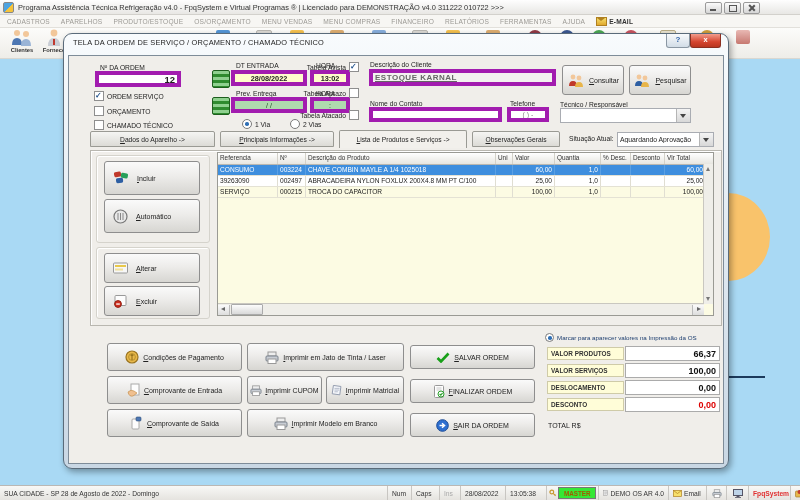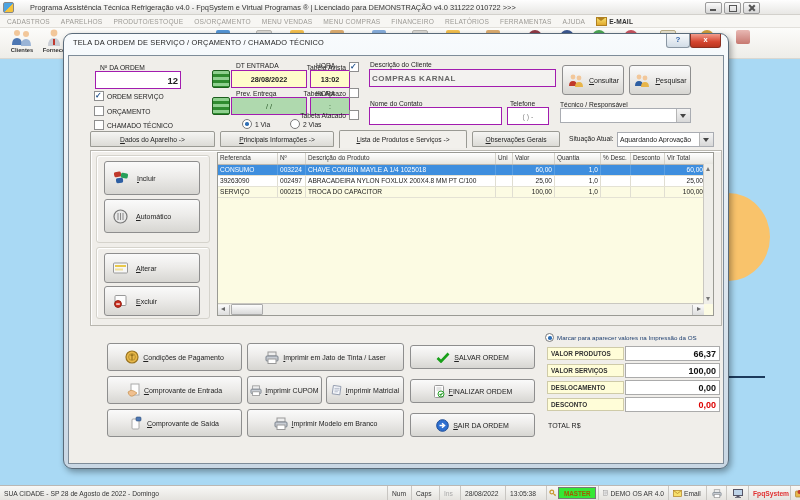--- a/index.html
+++ b/index.html
@@ -5,21 +5,21 @@
   html,body{margin:0;padding:0;}
   #screen{position:relative;width:800px;height:500px;overflow:hidden;
     font-family:"Liberation Sans",sans-serif;background:#A9D9F4;cursor:default;}
   .abs{position:absolute;}
   .nowrap{white-space:nowrap;}
 
   
   .titlebar{left:0;top:0;width:800px;height:15px;background:linear-gradient(#FEFEFE,#E8E7E4);
     border-bottom:1px solid #D3D1CC;display:flex;align-items:center;padding:0 3px;box-sizing:border-box;z-index:2;}
   .app-icon{width:9px;height:9px;border-radius:2px;background:linear-gradient(135deg,#4DA3E0 50%,#F5C33B 50%);border:1px solid #888;}
-  .titlebar .t{font-size:7.4px;color:#333;margin-left:16px;}
+  .titlebar .t{font-size:7.4px;color:#333;margin-left:4px;}
   .winctl{position:absolute;right:40px;top:2px;display:flex;gap:2px;z-index:3;}
   .wbtn{width:15px;height:10px;border:1px solid #9A9A9A;border-radius:2px;background:linear-gradient(#FBFBFB,#D6D6D6);position:relative;}
   .wbtn.min::after{content:"";position:absolute;left:4px;bottom:2px;width:6px;height:2px;background:#555;}
   .wbtn.max::after{content:"";position:absolute;left:4px;top:2px;width:6px;height:5px;border:1px solid #555;}
   .wbtn.cls::before,.wbtn.cls::after{content:"";position:absolute;left:7px;top:1px;width:1.6px;height:8px;background:#555;}
   .wbtn.cls::before{transform:rotate(45deg);} .wbtn.cls::after{transform:rotate(-45deg);}
 
   .menubar{left:0;top:15px;width:800px;height:13px;background:#F7F6F3;border-bottom:1px solid #E2E0DB;
     display:flex;align-items:center;gap:11px;padding:0 7px;box-sizing:border-box;font-size:6.6px;color:#9B9994;z-index:2;}
   .menubar span{letter-spacing:.2px;}
@@ -45,22 +45,22 @@
     text-align:center;line-height:12px;}
   .dlg-help::after{content:"?";}
   .dlg-close{position:absolute;right:7px;top:0;width:29px;height:13px;border:1px solid #8B2F20;border-top:none;
     border-radius:0 0 3px 3px;background:linear-gradient(#F29C8C,#D5452F 60%,#B93620);color:#fff;font-size:7.5px;font-weight:bold;
     text-align:center;line-height:12px;}
   .dlg-close::after{content:"x";}
   .client{position:absolute;left:4px;top:21px;width:654px;height:407px;background:#F0EEEA;border:1px solid #7E8C99;}
 
   
   .lbl{position:absolute;font-size:6.7px;color:#222;white-space:nowrap;}
-  .inp{position:absolute;background:#fff;border:1px solid #a21caf;box-sizing:border-box;font-size:7px;color:#222;
-    display:flex;align-items:center;padding:8px 2px;overflow:hidden;white-space:nowrap;}
+  .inp{position:absolute;background:#fff;border:4px solid #a21caf;box-sizing:border-box;font-size:7px;color:#222;
+    display:flex;align-items:center;padding:0 2px;overflow:hidden;white-space:nowrap;text-decoration:underline;}
   .cbrow{position:absolute;display:flex;align-items:center;gap:3px;font-size:6.7px;color:#222;white-space:nowrap;}
   .cb{width:8px;height:8px;background:#fff;border:1px solid #8E8E8E;position:relative;flex:none;}
   .cb.on::after{content:"✓";position:absolute;left:0px;top:-1.5px;font-size:8px;color:#1D4E89;font-weight:bold;}
   .radio{width:8px;height:8px;border-radius:50%;background:#fff;border:1px solid #7A7A7A;position:relative;flex:none;}
   .radio.on::after{content:"";position:absolute;left:2px;top:2px;width:3.5px;height:3.5px;border-radius:50%;background:#2F6FB5;}
   .greenbtn{position:absolute;width:16px;height:16px;border:1px solid #1E5E1E;border-radius:2px;
     background:repeating-linear-gradient(#8FD08F 0 3px,#2F8B2F 3px 6px);}
   .btn{position:absolute;border:1px solid #8E8E8E;border-radius:3px;box-sizing:border-box;
     background:linear-gradient(#FAFAFA,#EDECEA 45%,#D7D6D2);display:flex;align-items:center;justify-content:center;
     gap:4px;font-size:7px;color:#222;white-space:nowrap;}
@@ -238,21 +238,21 @@
       <div class="cbrow" style="left:195px;top:32px;width:95px;justify-content:flex-end;">
           <span>Tabela Aprazo</span>
           <span class="cb"></span>
         </div>
       <div class="cbrow" style="left:195px;top:54px;width:95px;justify-content:flex-end;">
           <span>Tabela Atacado</span>
           <span class="cb"></span>
         </div>
 
       <div class="lbl" style="left:301px;top:5px;">Descrição do Cliente</div>
-      <div class="inp" style="left:300px;top:13px;width:187px;height:17px;background:#F3F2F0;color:#666;font-weight:bold;font-size:8px;letter-spacing:.5px;">COMPRAS KARNAL</div>
+      <div class="inp" style="left:300px;top:13px;width:187px;height:17px;background:#F3F2F0;color:#666;font-weight:bold;font-size:8px;letter-spacing:.5px;">ESTOQUE KARNAL</div>
       <div class="btn" style="left:493px;top:9px;width:62px;height:30px;">
         <svg width="18" height="13" viewBox="0 0 18 13">
           <circle cx="6" cy="3" r="2.4" fill="#F2C79A"></circle>
             <path d="M2 12 q0-5 4-5 q4 0 4 5 z" fill="#C0392B"></path>
           <circle cx="12" cy="4" r="2.4" fill="#F2C79A"></circle>
             <path d="M8 13 q0-5 4-5 q4 0 4 5 z" fill="#E8B54A"></path>
         </svg>
         <span><u>C</u>onsultar</span>
       </div>
       <div class="btn" style="left:560px;top:9px;width:62px;height:30px;">

